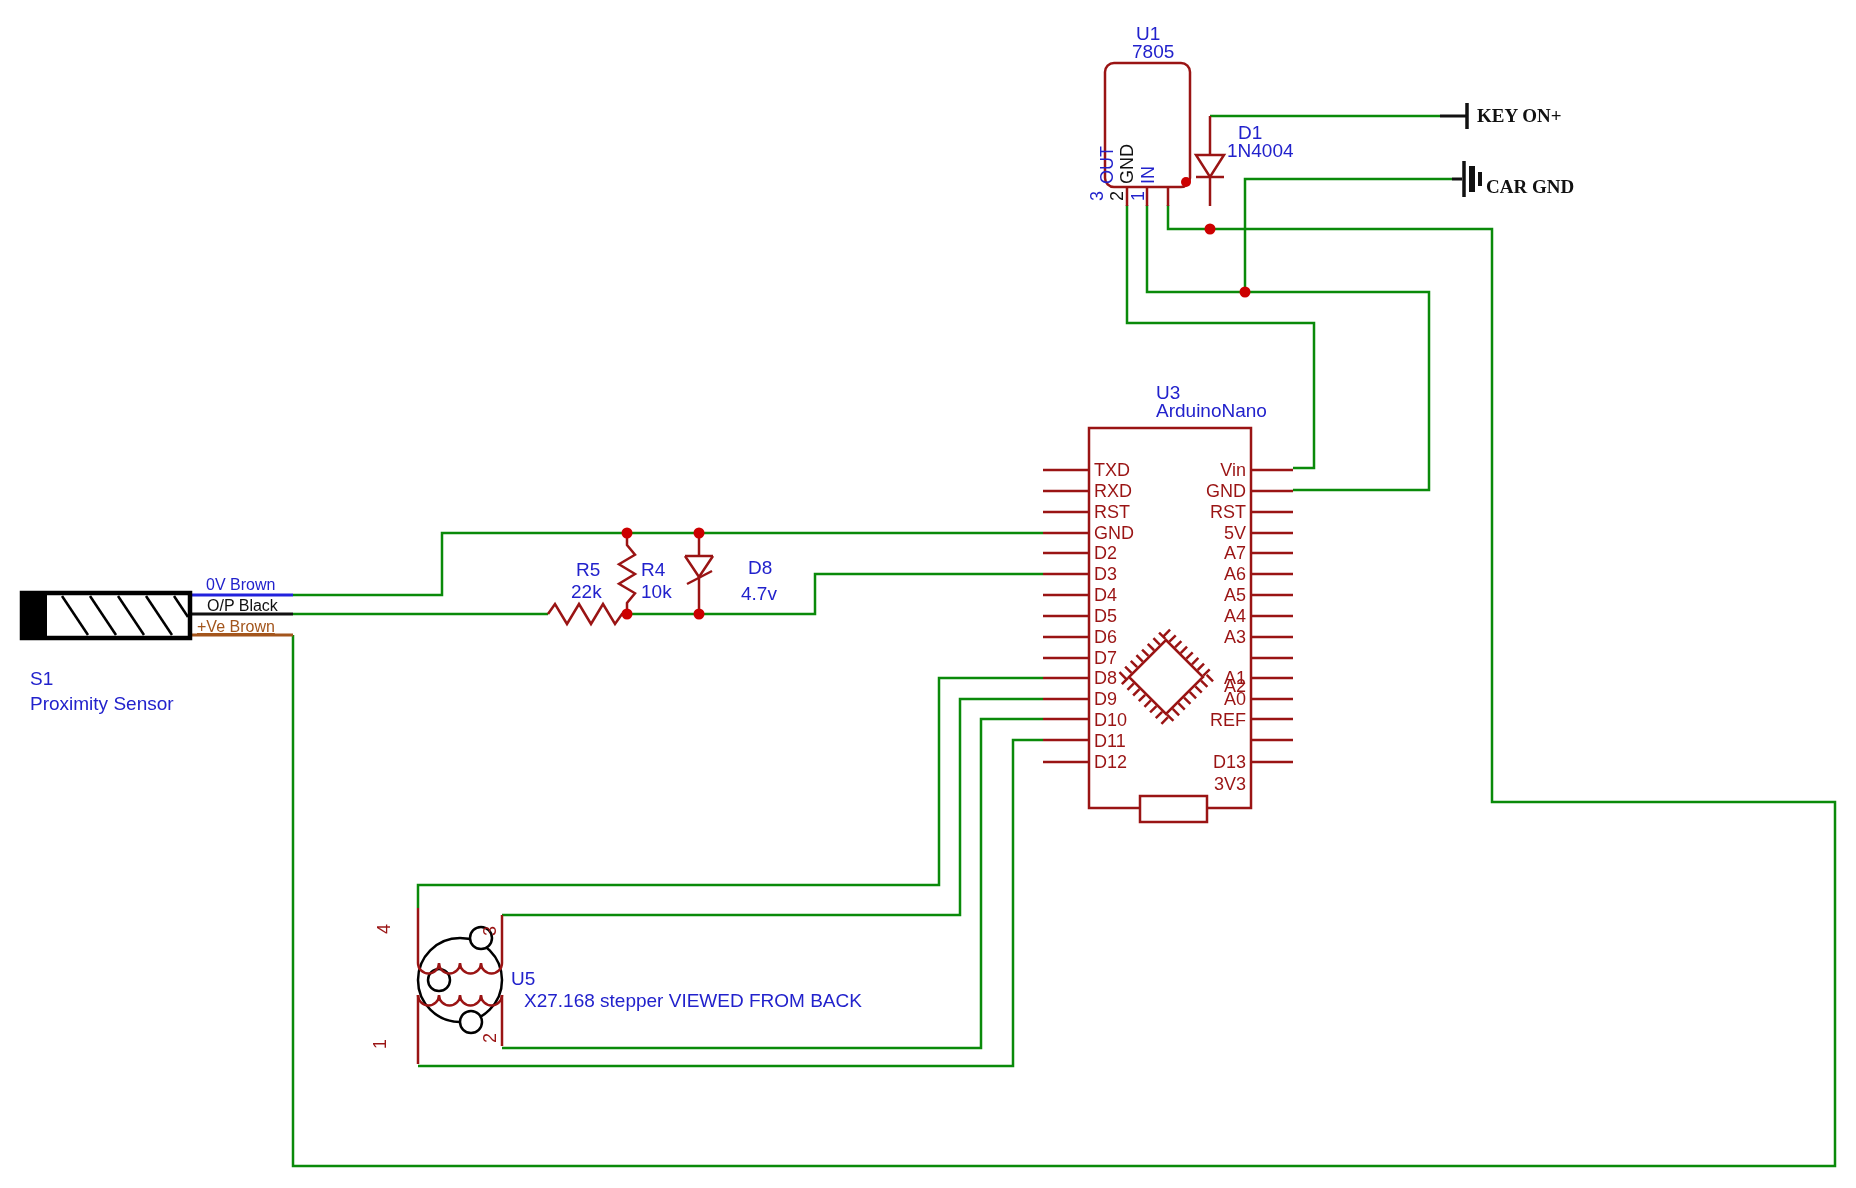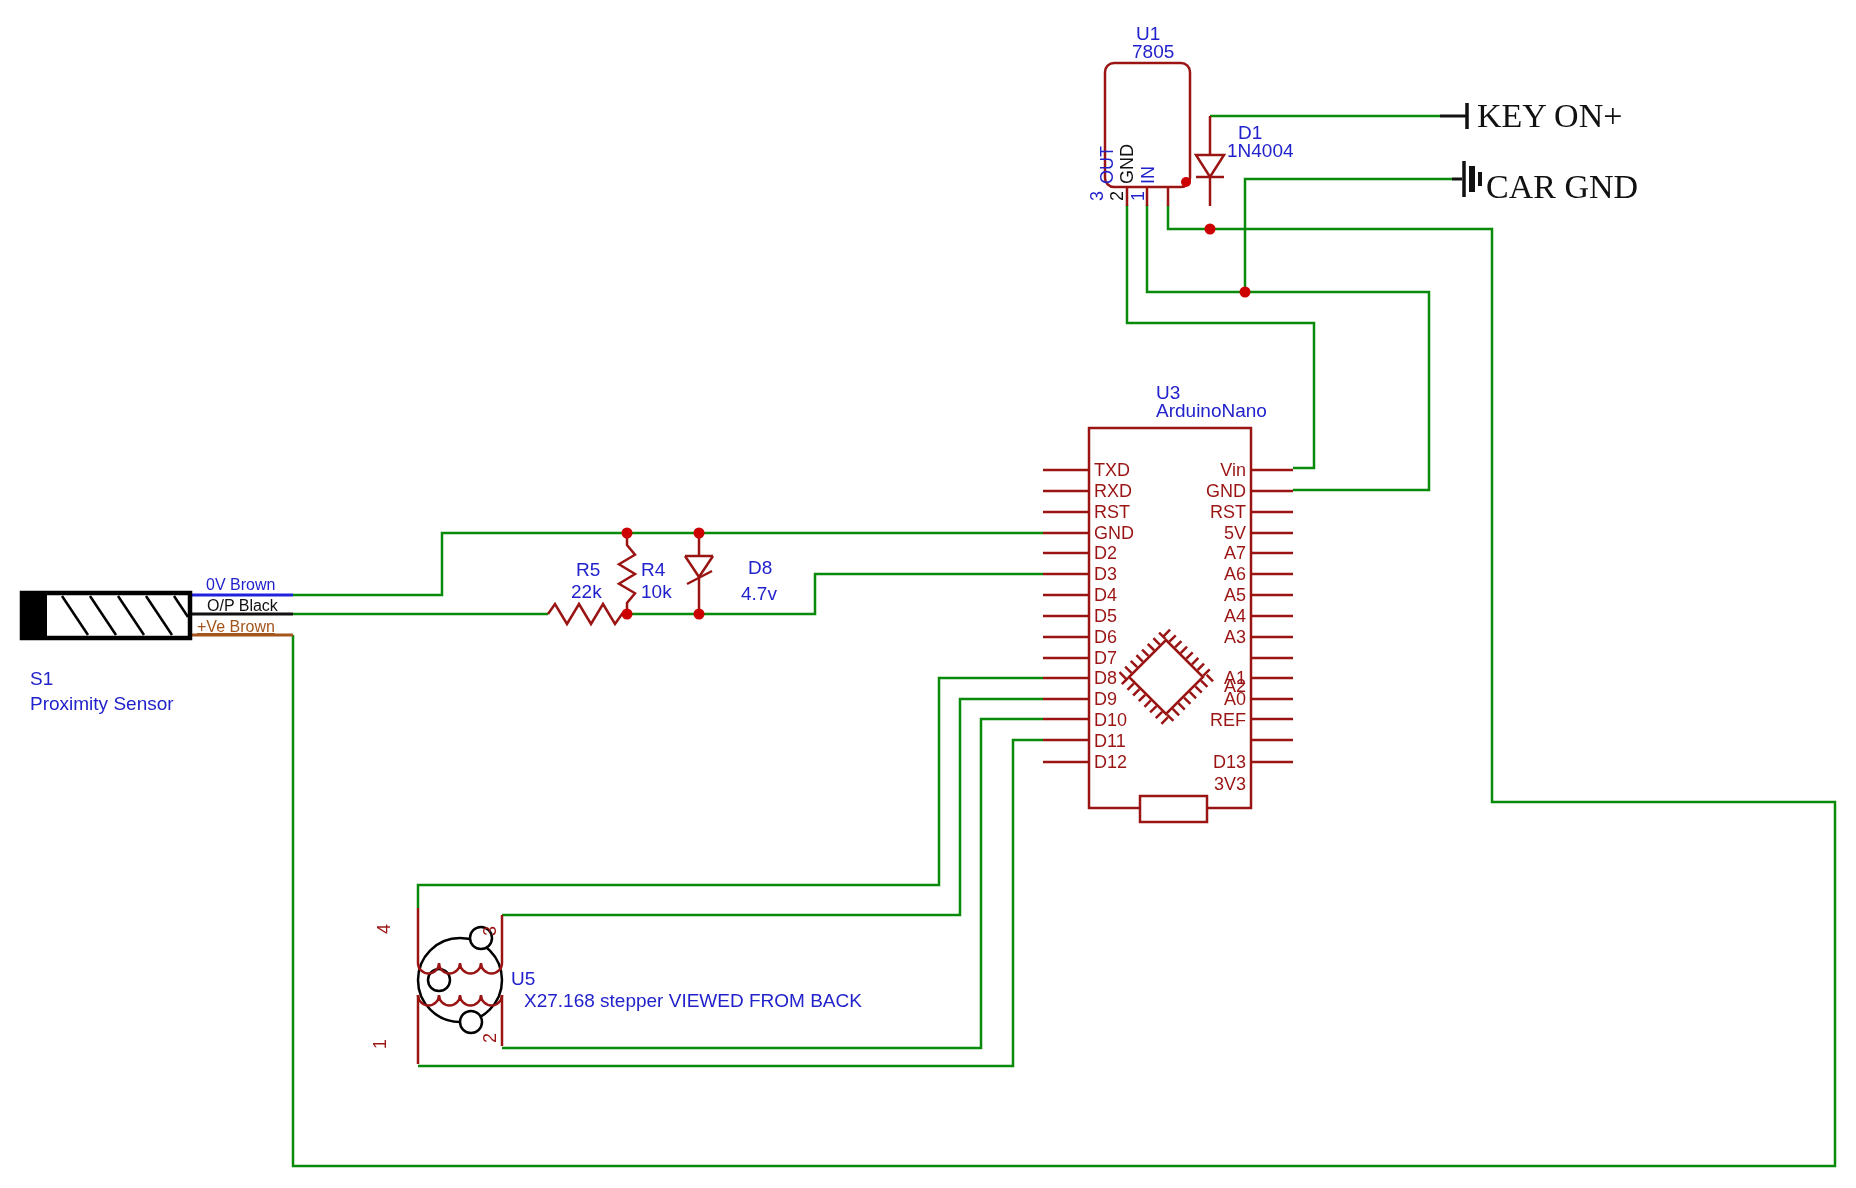--- a/index.html
+++ b/index.html
@@ -9,21 +9,21 @@
   html,body{margin:0;padding:0;background:#ffffff;}
   #canvas{position:relative;width:1856px;height:1188px;background:#ffffff;overflow:hidden;
           font-family:"Liberation Sans",sans-serif;}
   #canvas svg{position:absolute;left:0;top:0;}
   .lbl{position:absolute;white-space:nowrap;line-height:20px;}
   .blue{color:var(--label);font-size:19px;}
   .pin{color:var(--component);font-size:18px;height:20px;}
   .pinL{left:1094px;width:110px;text-align:left;}
   .pinR{left:1146px;width:100px;text-align:right;}
   .wirename{font-size:16px;line-height:17px;}
-  .serif{font-family:"Liberation Serif",serif;font-size:34px;color:var(--black);line-height:26px;}
+  .serif{font-family:"Liberation Serif",serif;font-size:19px;color:var(--black);line-height:26px;font-weight:bold;}
   .vtext{position:absolute;transform:rotate(-90deg);transform-origin:left bottom;
          white-space:nowrap;font-size:18px;height:20px;line-height:20px;}
   .vblue{color:var(--label);}
   .vred{color:var(--component);}
   .vblack{color:var(--black);}
 </style>
 </head>
 <body>
 
 <div id="canvas">

